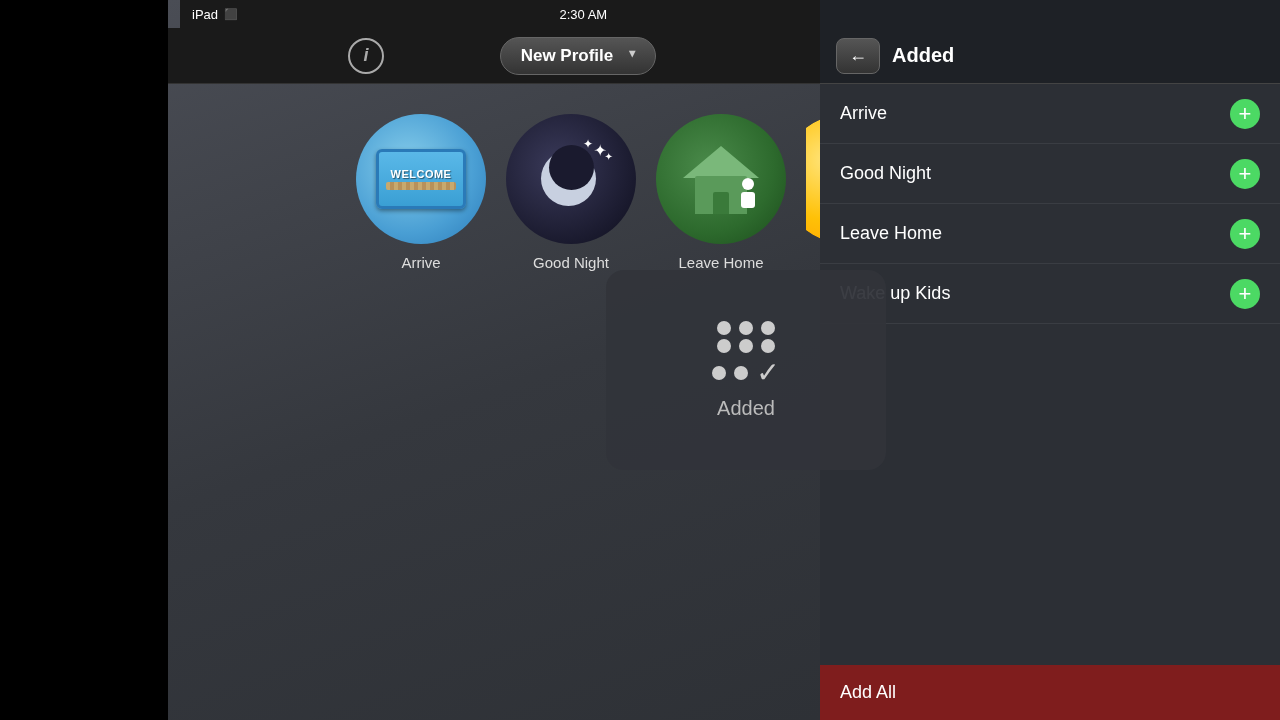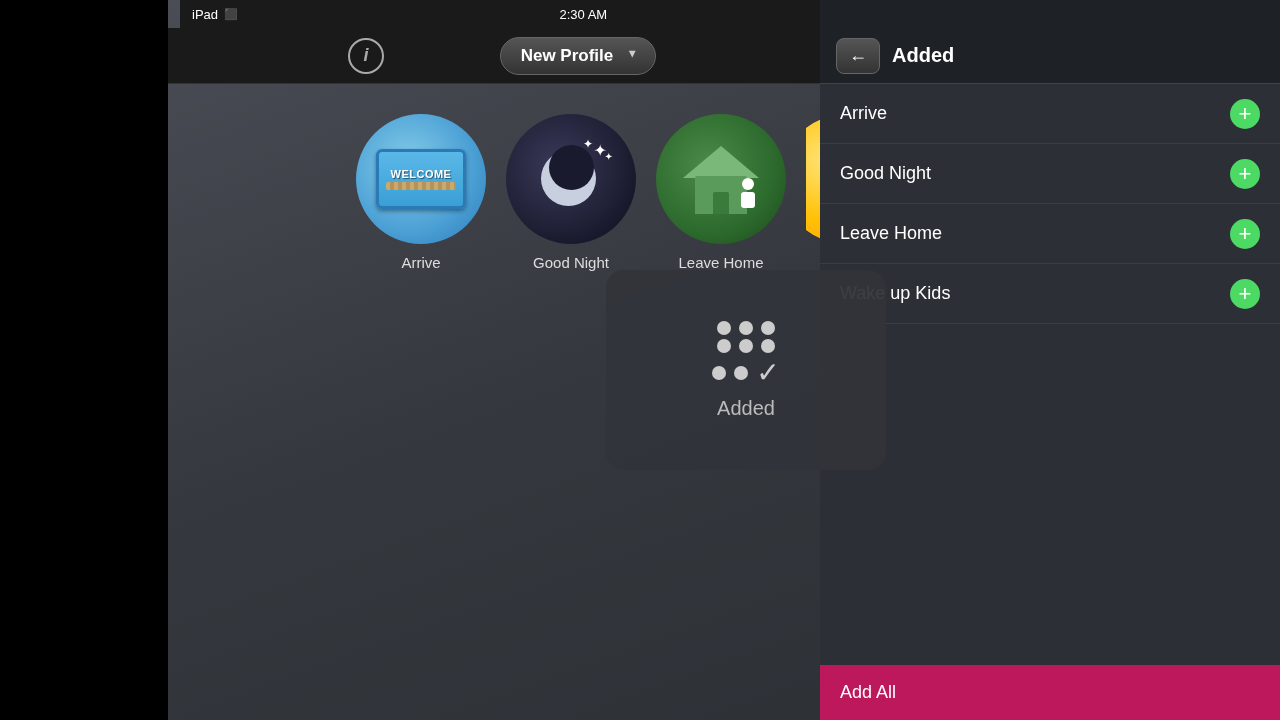--- a/index.html
+++ b/index.html
@@ -383,21 +383,21 @@
       justify-content: center;
       color: #fff;
       font-size: 22px;
       font-weight: 300;
       line-height: 1;
       cursor: pointer;
     }
 
     #add-all-row {
       height: 55px;
-      background: #be185d;
+      background: #7f1d1d;
       display: flex;
       align-items: center;
       padding: 0 20px;
       cursor: pointer;
     }
 
     #add-all-label {
       color: #fff;
       font-size: 18px;
       font-weight: 400;

